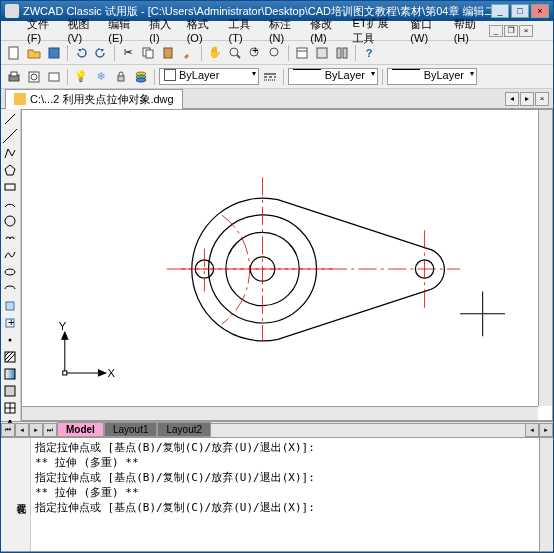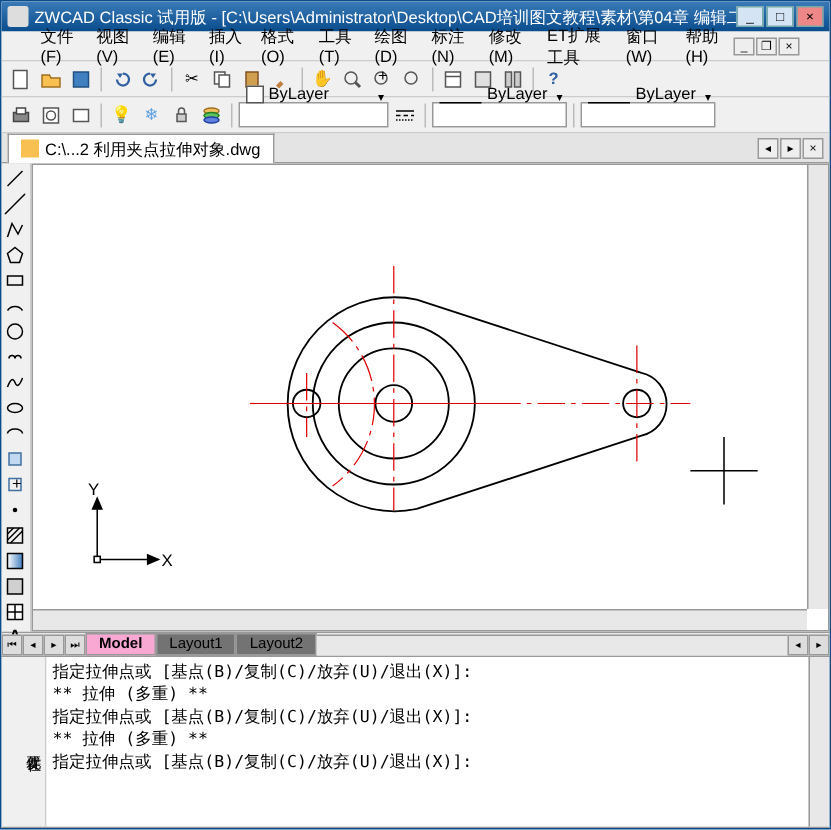--- a/index.html
+++ b/index.html
@@ -11,21 +11,21 @@
 .titlebar .win-btn { width: 18px; height: 14px; background: #d4e4f4; border: 1px solid #7aa; font-size: 9px; display: flex; align-items: center; justify-content: center; color: #000; cursor: pointer; }
 .titlebar .win-btn.close { background: #e88; }
 .menubar { background: #f0f0f0; border-bottom: 1px solid #ccc; height: 20px; display: flex; align-items: center; padding: 0 20px; }
 .menubar .menu-item { padding: 2px 6px; cursor: pointer; font-size: 11px; }
 .menubar .mdi-btns { margin-left: auto; display: flex; gap: 1px; }
 .menubar .mdi-btn { width: 14px; height: 12px; border: 1px solid #999; background: #eee; font-size: 8px; display: flex; align-items: center; justify-content: center; cursor: pointer; }
 .toolbar-row { background: #f0f0f0; border-bottom: 1px solid #ccc; height: 24px; display: flex; align-items: center; padding: 0 4px; gap: 2px; }
 .tool-btn { width: 18px; height: 18px; border: 1px solid transparent; display: flex; align-items: center; justify-content: center; cursor: pointer; }
 .tool-btn svg { width: 14px; height: 14px; }
 .sep { width: 1px; height: 16px; background: #bbb; margin: 0 2px; }
-.dropdown { height: 17px; border: 1px solid #999; background: #fff; padding: 0 12px 15px 4px; font-size: 10px; position: relative; display: flex; align-items: flex-end; cursor: pointer; }
+.dropdown { height: 17px; border: 1px solid #999; background: #fff; padding: 0 12px 15px 4px; font-size: 10px; position: relative; display: flex; align-items: flex-start; cursor: pointer; }
 .dropdown::after { content: "▾"; position: absolute; right: 2px; font-size: 8px; }
 .dropdown.layer { width: 100px; }
 .dropdown.lt { width: 90px; }
 .color-sw { width: 12px; height: 12px; border: 1px solid #555; background: #fff; margin-right: 3px; }
 .doc-tab-row { background: #e4e4e4; height: 20px; display: flex; align-items: center; border-bottom: 1px solid #999; }
 .doc-tab { background: #fff; border: 1px solid #999; border-bottom: none; padding: 2px 8px; display: flex; align-items: center; font-size: 10px; margin-left: 4px; }
 .doc-tab .doc-icon { width: 12px; height: 12px; background: #f8c050; margin-right: 4px; }
 .doc-navbtns { margin-left: auto; display: flex; gap: 1px; padding-right: 4px; }
 .doc-navbtn { width: 14px; height: 14px; border: 1px solid #999; background: #eee; font-size: 8px; display: flex; align-items: center; justify-content: center; cursor: pointer; }
 .main-area { display: flex; height: 312px; }
@@ -60,21 +60,20 @@
   </div>
 </div>
 
 <div class="menubar">
   <span class="menu-item">文件(F)</span>
   <span class="menu-item">视图(V)</span>
   <span class="menu-item">编辑(E)</span>
   <span class="menu-item">插入(I)</span>
   <span class="menu-item">格式(O)</span>
   <span class="menu-item">工具(T)</span>
-  <span class="menu-item">绘图(D)</span>
   <span class="menu-item">标注(N)</span>
   <span class="menu-item">修改(M)</span>
   <span class="menu-item">ET扩展工具</span>
   <span class="menu-item">窗口(W)</span>
   <span class="menu-item">帮助(H)</span>
   <div class="mdi-btns">
     <div class="mdi-btn">_</div>
     <div class="mdi-btn">❐</div>
     <div class="mdi-btn">×</div>
   </div>

